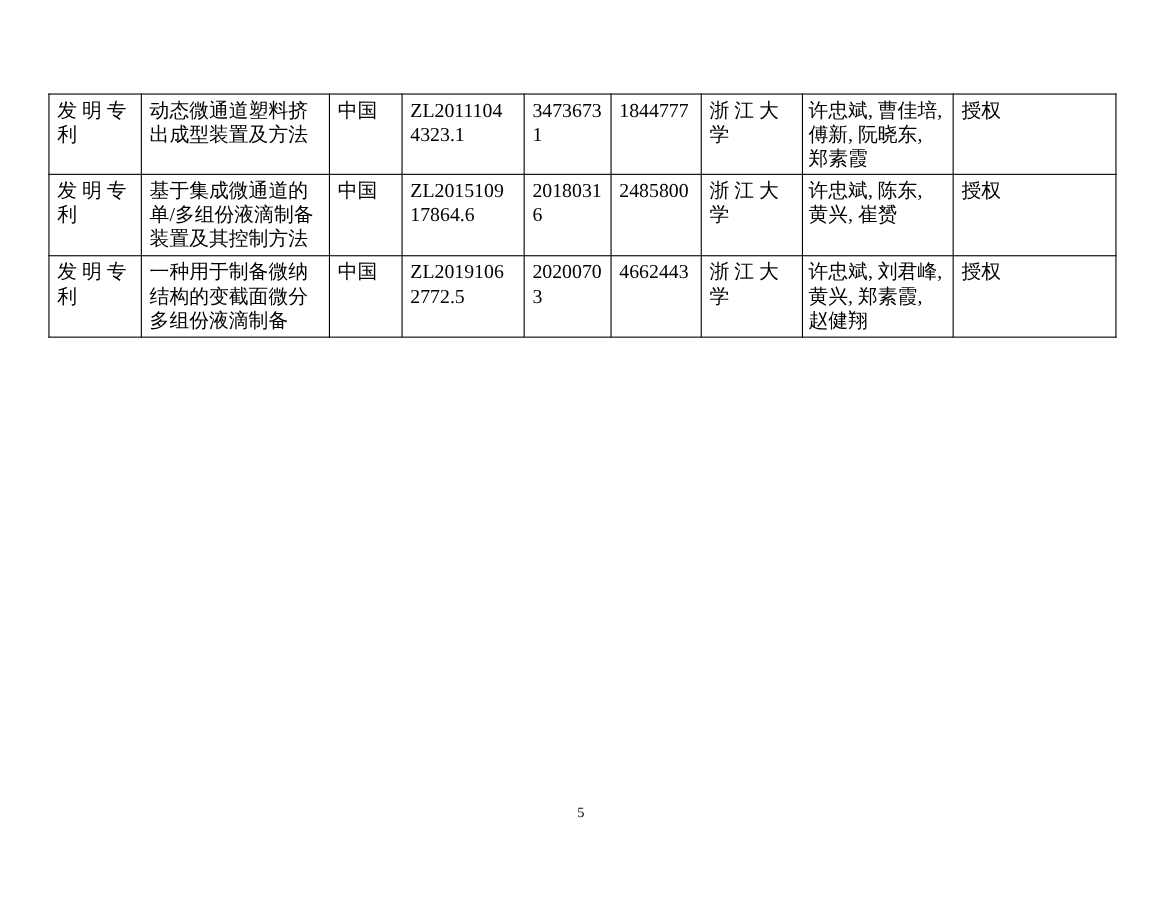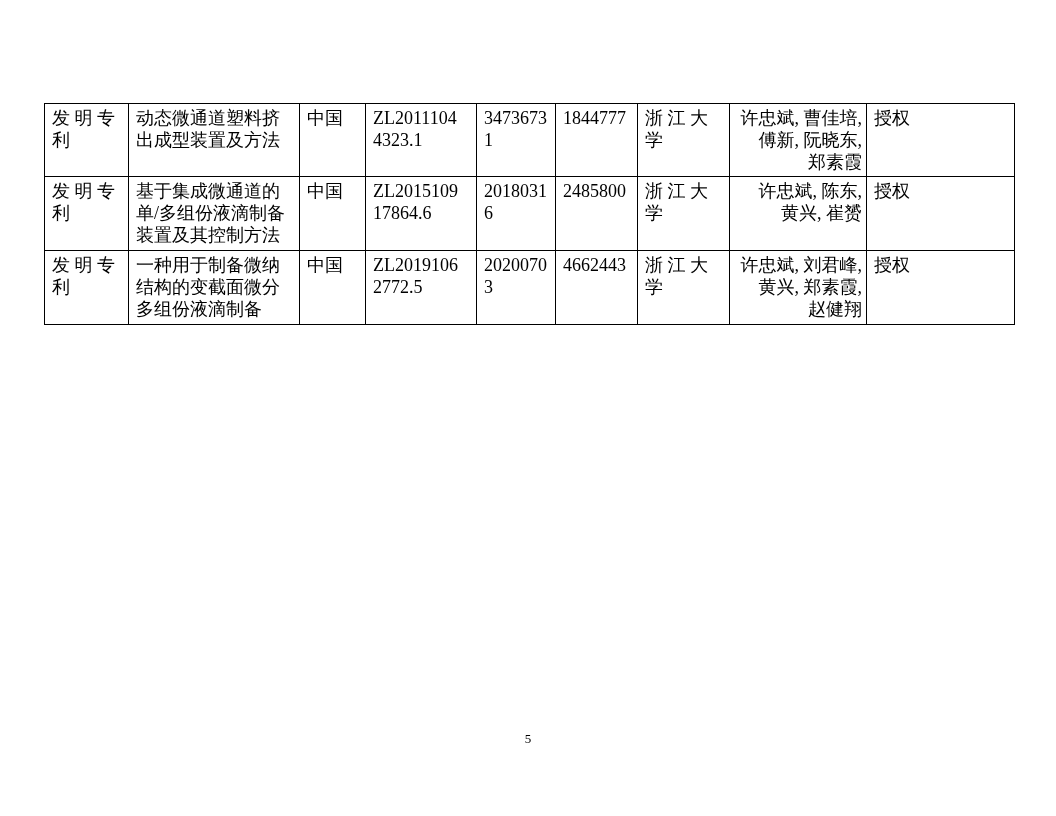--- a/index.html
+++ b/index.html
@@ -16,39 +16,38 @@
     color: #000000;
   }
   .doc-page {
     position: absolute;
     inset: 0;
     background: #ffffff;
   }
   table.patents {
     position: absolute;
     left: 44px;
-    top: 103px;
+    top: 85px;
     width: 970px;
     border-collapse: collapse;
     table-layout: fixed;
   }
   table.patents td {
     border: 1px solid #000000;
     vertical-align: top;
     padding: 3px 7px 2px 7px;
     font-size: 18px;
     line-height: 22px;
     white-space: pre-line;
     overflow: hidden;
     word-break: keep-all;
   }
   table.patents td.inventors {
     padding-left: 5px;
     padding-right: 4px;
-    text-align: right;
   }
   tr.row-1 { height: 73px; }
   tr.row-2 { height: 74px; }
   tr.row-3 { height: 74px; }
   .page-number {
     position: absolute;
     top: 731px;
     left: 0;
     width: 100%;
     text-align: center;

